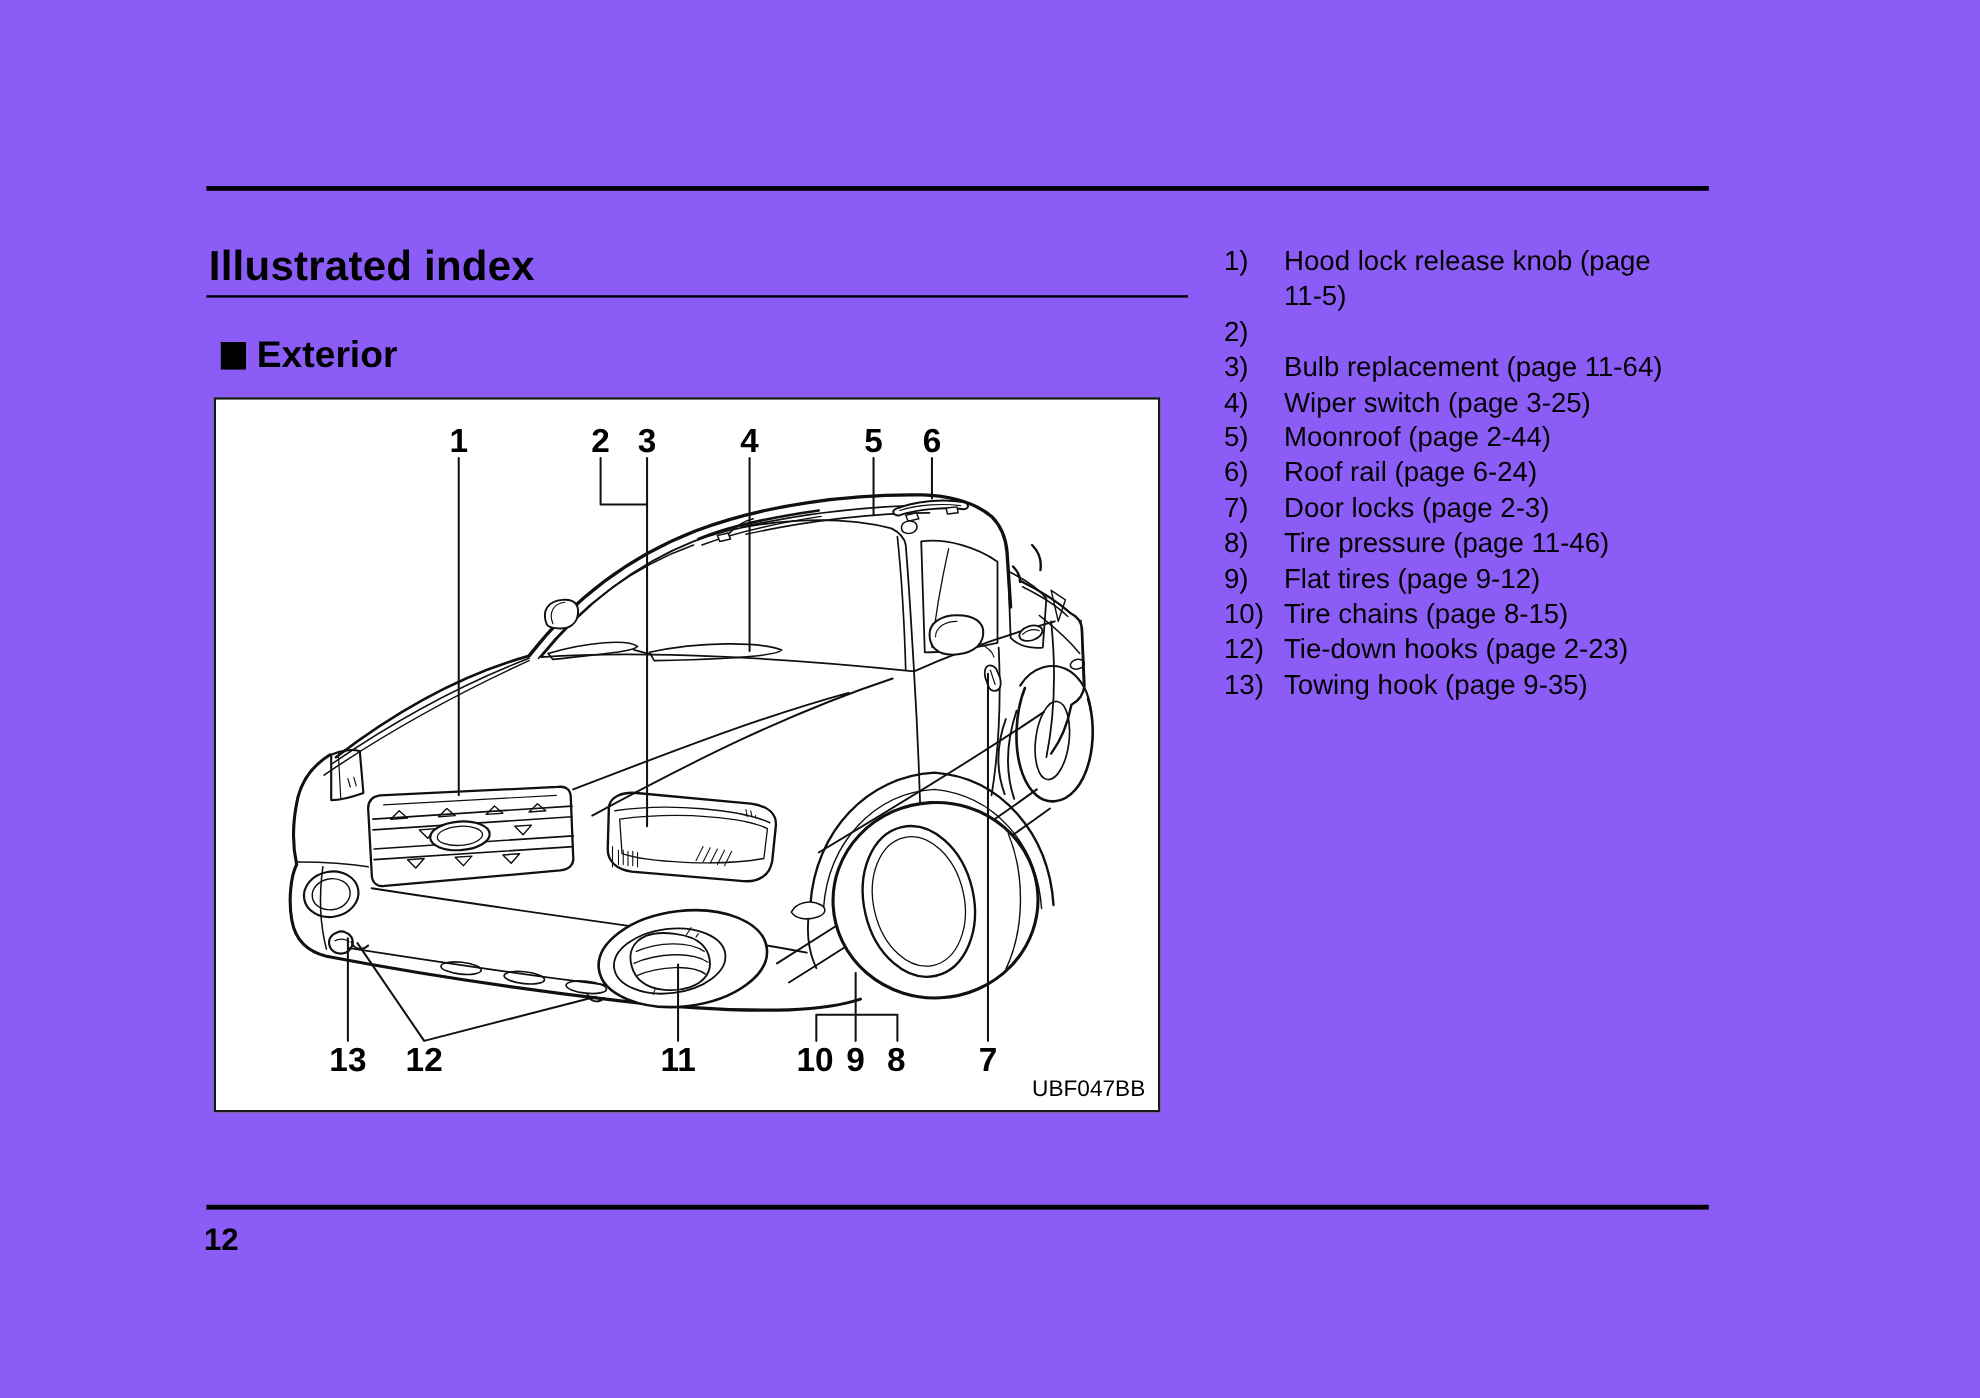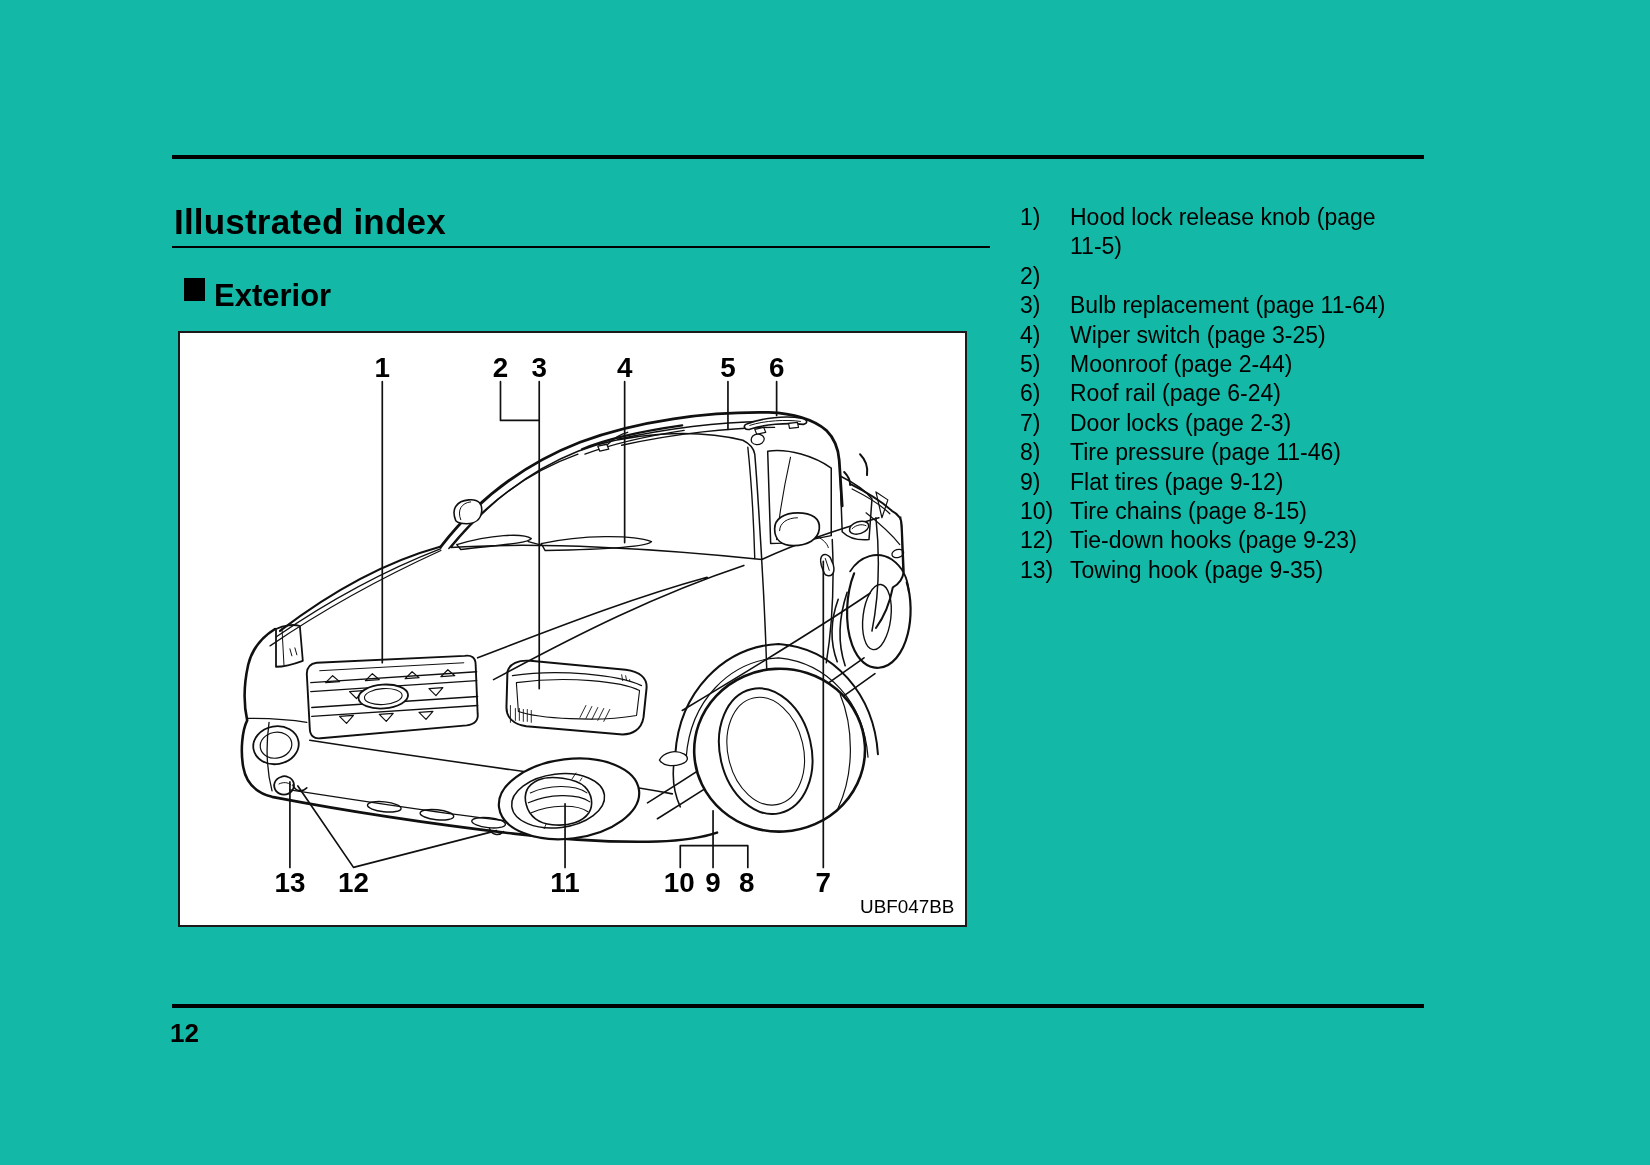--- a/index.html
+++ b/index.html
@@ -1,29 +1,29 @@
 <!DOCTYPE html>
 <html><head>
 <meta charset="utf-8">
 <style>
   html,body{margin:0;padding:0;background:#e8e8e8;}
   .page{
-    position:relative;width:1650px;height:1165px;background:#14b8a6;
+    position:relative;width:1650px;height:1165px;background:#8b5cf6;
     font-family:"Liberation Sans",sans-serif;color:#000;overflow:hidden;text-decoration:underline;
   }
   .rule{position:absolute;background:#000;}
   #rule-top{left:172px;top:155px;width:1252px;height:4px;}
   #rule-title{left:172px;top:246px;width:818px;height:2px;}
   #rule-bottom{left:172px;top:1004px;width:1252px;height:4px;}
   .page-title{
     position:absolute;left:174px;top:202px;
     font-size:35px;font-weight:bold;letter-spacing:.2px;
   }
   .section-heading{
-    position:absolute;left:184px;top:278px;display:flex;
+    position:absolute;left:184px;top:278px;display:flex;align-items:center;
     font-size:31px;font-weight:bold;
   }
   .section-marker{width:21px;height:23px;background:#000;margin-right:9px;display:inline-block;}
   .figure-box{
     position:absolute;left:178px;top:331px;width:789px;height:596px;
     border:2px solid #1a1a1a;box-sizing:border-box;background:#fff;
   }
   .figure-box svg{display:block;width:100%;height:100%;}
   .legend{
     position:absolute;left:1020px;top:203px;width:432px;
@@ -235,21 +235,21 @@
     <div class="legend-item">
         <span class="legend-num">9)</span>
         <span class="legend-text">Flat tires (page 9-12)</span>
       </div>
     <div class="legend-item">
         <span class="legend-num">10)</span>
         <span class="legend-text">Tire chains (page 8-15)</span>
       </div>
     <div class="legend-item">
         <span class="legend-num">12)</span>
-        <span class="legend-text">Tie-down hooks (page 9-23)</span>
+        <span class="legend-text">Tie-down hooks (page 2-23)</span>
       </div>
     <div class="legend-item">
         <span class="legend-num">13)</span>
         <span class="legend-text">Towing hook (page 9-35)</span>
       </div>
   </div>
 
   <div class="rule" id="rule-bottom"></div>
   <div class="page-number">12</div>
 

